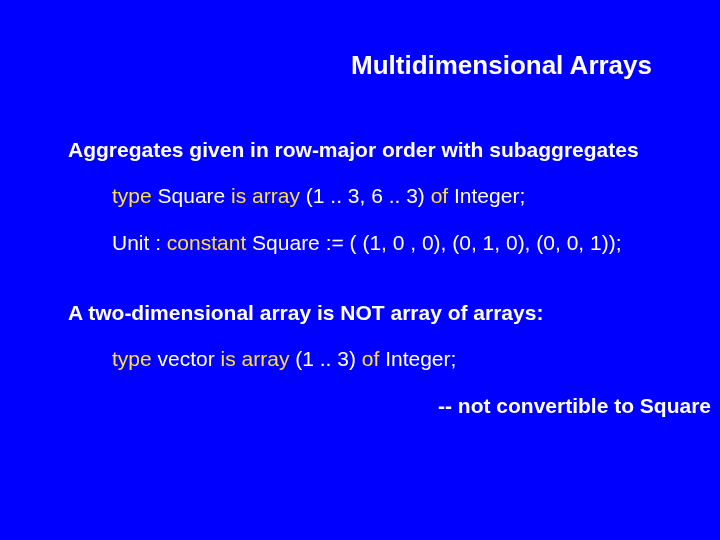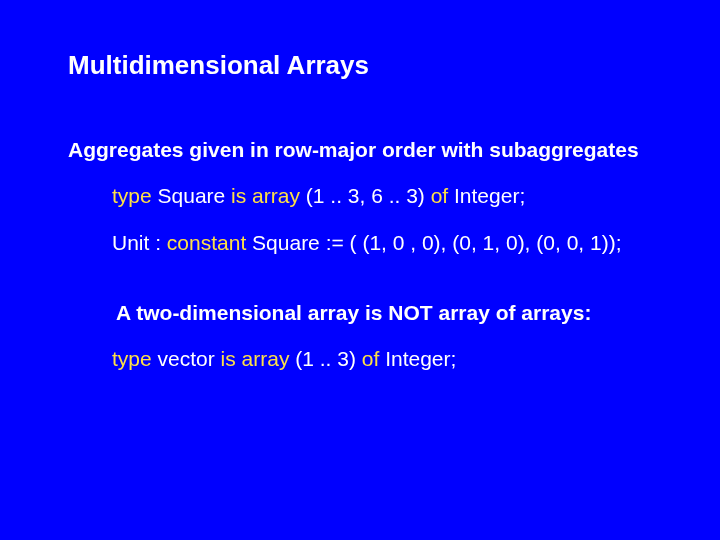--- a/index.html
+++ b/index.html
@@ -14,34 +14,34 @@
   .slide {
     width: 720px;
     height: 540px;
     box-sizing: border-box;
     padding: 50px 68px 0 68px;
   }
   .title {
     color: #fff;
     font-weight: bold;
     font-size: 26px;
-    text-align: left;
+    text-align: right;
     margin: 0 0 55px 0;
   }
   .line {
     color: #fff;
     font-size: 21px;
     line-height: 1.35;
     margin-bottom: 18px;
     white-space: nowrap;
   }
   .bold { font-weight: bold; }
   .yellow { color: #fde047; }
   .indent1 { padding-left: 44px; }
-  .gap-top { margin-top: 42px; margin-left: 48px; }
+  .gap-top { margin-top: 42px; }
   .comment-line { padding-left: 370px; margin-top: 14px; }
 </style>
 </head>
 <body>
 
 <div class="slide">
 
   <h1 class="title">Multidimensional Arrays</h1>
 
   <div class="line bold">Aggregates given in row-major order with subaggregates</div>
@@ -54,14 +54,15 @@
     <span>Unit : </span><span class="yellow">constant</span><span> Square := ( (1, 0 , 0), (0, 1, 0), (0, 0, 1));</span>
   </div>
 
   <div class="line bold gap-top">A two-dimensional array is NOT array of arrays:</div>
 
   <div class="line indent1">
     <span class="yellow">type</span><span> vector </span><span class="yellow">is</span><span class="yellow"> array</span><span> (1 .. 3) </span><span class="yellow">of</span><span> Integer;</span>
   </div>
 
 
+  <div class="line bold comment-line">-- not convertible to Square</div>
 
 </div>
 
 </body></html>

